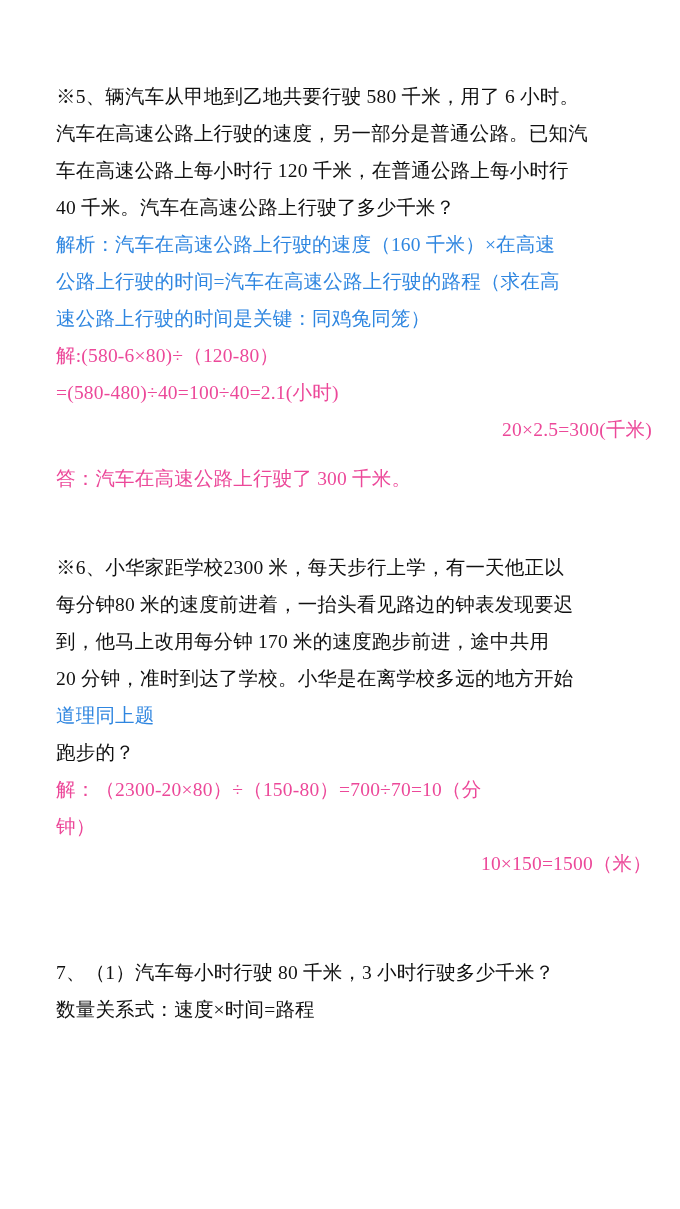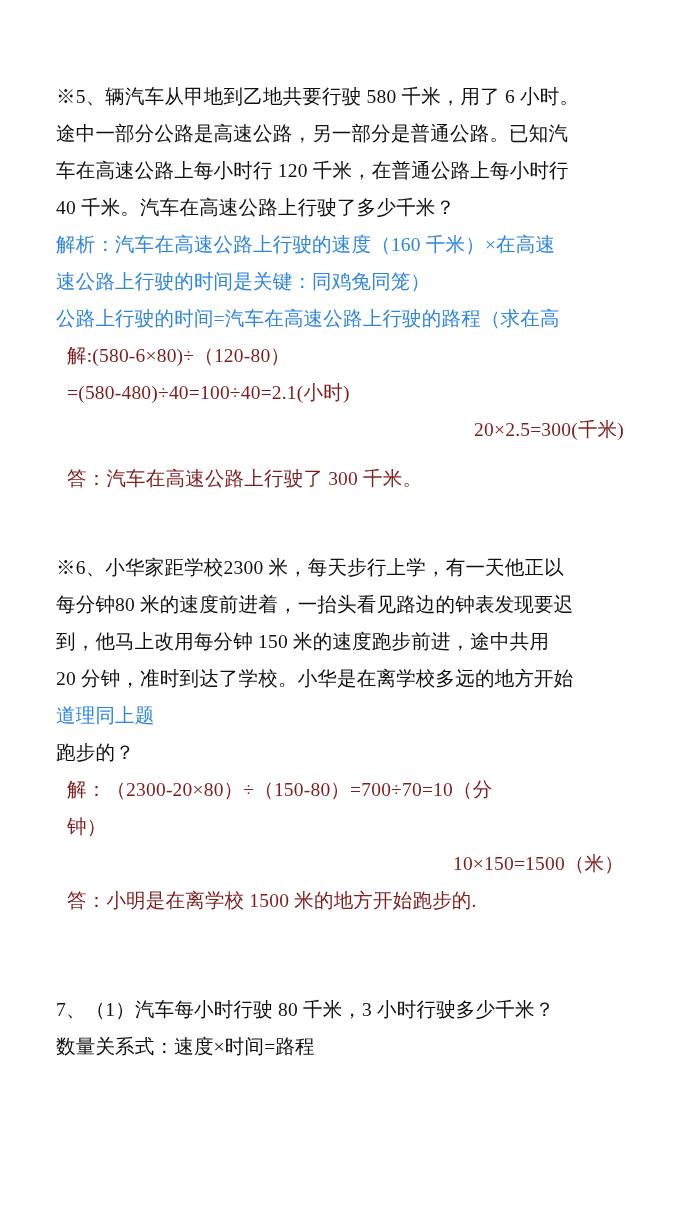--- a/index.html
+++ b/index.html
@@ -12,42 +12,41 @@
     height: 1209px;
     font-family: "Liberation Serif", "DejaVu Serif", serif;
     color: #111111;
     overflow: hidden;
   }
   .page {
     position: relative;
     width: 680px;
     height: 1209px;
     box-sizing: border-box;
-    padding: 78px 56px 0 56px;
+    padding: 78px 28px 0 56px;
   }
   .block {
     margin: 0 0 0 0;
   }
   .line {
     font-size: 19.5px;
     line-height: 37px;
     letter-spacing: 0.2px;
     white-space: pre-wrap;
     word-break: break-word;
   }
   .q {
     color: #101010;
     font-weight: 500;
   }
   .analysis {
     color: #2f86e0;
   }
   .answer {
-    color: #7f1d1d;
-    margin-left: 11px;
+    color: #ec4899;
   }
   .small-indent {
     padding-left: 26px;
     text-align: right;
   }
   .gap-lg {
     height: 52px;
   }
   .gap-xl {
     height: 72px;
@@ -61,50 +60,49 @@
     font-size: 19.5px;
   }
 </style>
 </head>
 <body>
 
 <div class="page">
 
   <div class="block block-q5">
     <div class="line q">※5、辆汽车从甲地到乙地共要行驶 580 千米，用了 6 小时。</div>
-    <div class="line q">途中一部分公路是高速公路，另一部分是普通公路。已知汽</div>
+    <div class="line q">汽车在高速公路上行驶的速度，另一部分是普通公路。已知汽</div>
     <div class="line q">车在高速公路上每小时行 120 千米，在普通公路上每小时行</div>
     <div class="line q">40 千米。汽车在高速公路上行驶了多少千米？</div>
 
     <div class="line analysis">解析：汽车在高速公路上行驶的速度（160 千米）×在高速</div>
+    <div class="line analysis">公路上行驶的时间=汽车在高速公路上行驶的路程（求在高</div>
     <div class="line analysis">速公路上行驶的时间是关键：同鸡兔同笼）</div>
-    <div class="line analysis">公路上行驶的时间=汽车在高速公路上行驶的路程（求在高</div>
 
     <div class="line answer">解:(580-6×80)÷（120-80）</div>
     <div class="line answer">=(580-480)÷40=100÷40=2.1(小时)</div>
     <div class="line answer small-indent">20×2.5=300(千米)</div>
     <div class="gap-sm"></div>
     <div class="line answer">答：汽车在高速公路上行驶了 300 千米。</div>
   </div>
 
   <div class="gap-lg"></div>
 
   <div class="block block-q6">
     <div class="line q">※6、小华家距学校2300 米，每天步行上学，有一天他正以</div>
     <div class="line q">每分钟80 米的速度前进着，一抬头看见路边的钟表发现要迟</div>
-    <div class="line q">到，他马上改用每分钟 150 米的速度跑步前进，途中共用</div>
+    <div class="line q">到，他马上改用每分钟 170 米的速度跑步前进，途中共用</div>
     <div class="line q">20 分钟，准时到达了学校。小华是在离学校多远的地方开始</div>
     <div class="line analysis">道理同上题</div>
 
     <div class="line q">跑步的？</div>
 
     <div class="line answer">解：（2300-20×80）÷（150-80）=700÷70=10（分</div>
     <div class="line answer">钟）</div>
     <div class="line answer small-indent">10×150=1500（米）</div>
-    <div class="line answer">答：小明是在离学校 1500 米的地方开始跑步的.</div>
   </div>
 
   <div class="gap-xl"></div>
 
   <div class="block block-q7">
     <div class="line q">7、（1）汽车每小时行驶 80 千米，3 小时行驶多少千米？</div>
     <div class="line q">数量关系式：速度×时间=路程</div>
   </div>
 
 </div>

